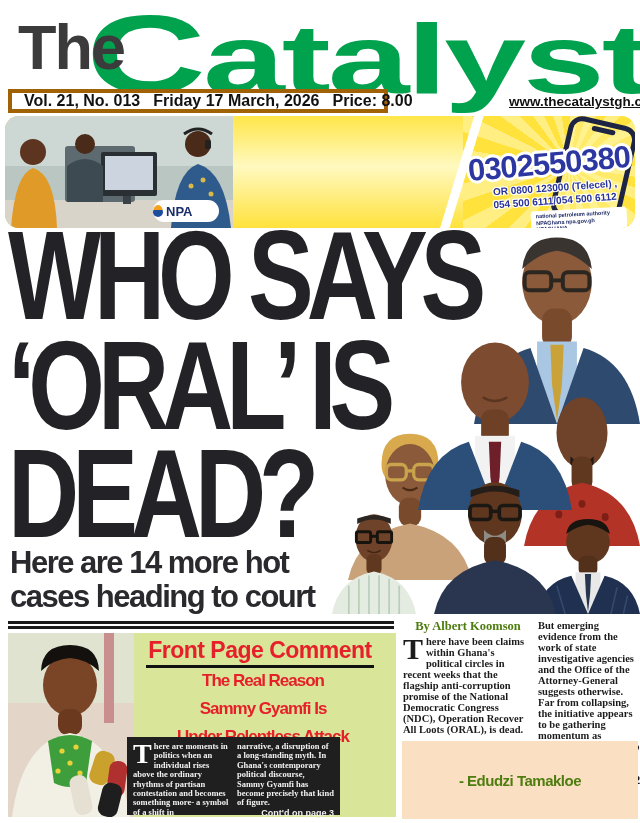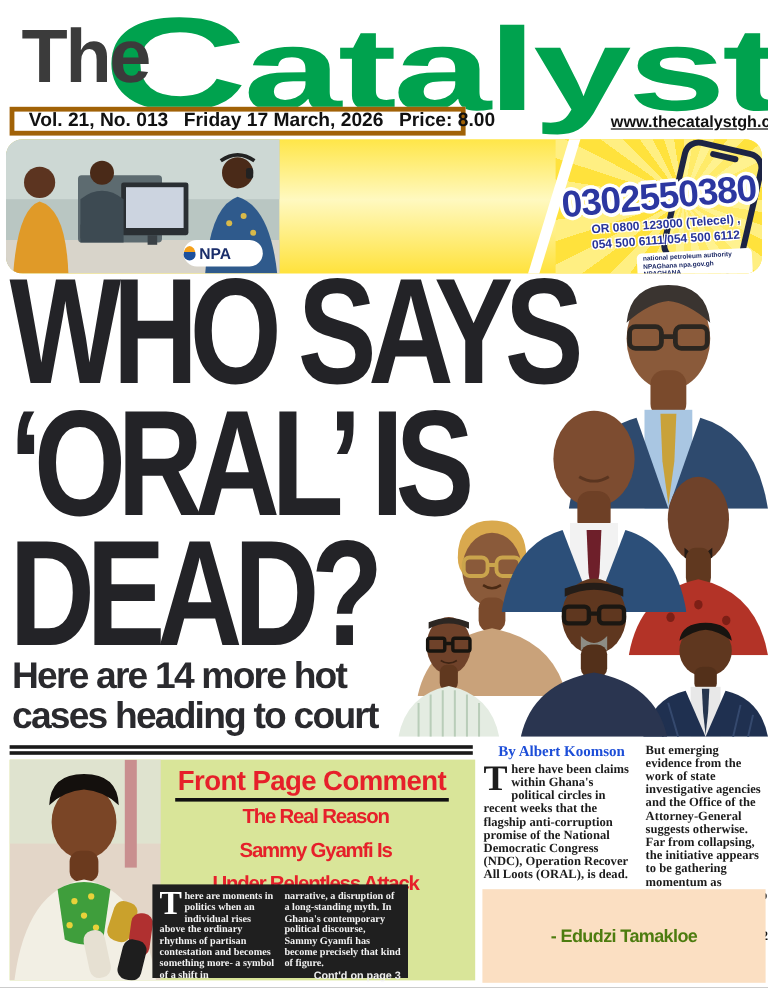--- a/index.html
+++ b/index.html
@@ -49,21 +49,21 @@
   .cm-kicker-wrap { position:absolute; left:118px; top:4px; width:268px; text-align:center; }
   .cm-kicker { display:inline-block; font-size:23px; font-weight:bold; color:#e6202a; border-bottom:3px solid #111; padding:0 2px 1px; letter-spacing:-0.5px; }
   .cm-title { position:absolute; left:116px; top:34px; width:278px; text-align:center; font-size:17px; line-height:28px; font-weight:bold; letter-spacing:-1px; color:#e6202a; }
   .cm-black { position:absolute; left:119px; top:104px; width:213px; height:78px; background:#1f1f1f; padding:5px 6px 3px; }
   .cm-cols { display:flex; gap:7px; }
   .cm-col { width:97px; font-family:"Liberation Serif", serif; font-weight:bold; font-size:8.5px; line-height:9.4px; color:#f2f2f2; }
   .cm-drop { float:left; font-family:"Liberation Serif", serif; font-weight:bold; font-size:28px; line-height:24px; padding-right:2px; color:#fff; }
   .cm-contd { text-align:right; font-size:9px; font-weight:bold; color:#eee; margin-top:1px; font-family:"Liberation Sans", sans-serif; }
 
   
-  .byline { position:absolute; left:403px; top:619px; width:130px; text-align:center; font-family:"Liberation Serif", serif; font-weight:bold; font-size:12.5px; color:#1d4ed8; }
+  .byline { position:absolute; left:403px; top:619px; width:130px; text-align:center; font-family:"Liberation Serif", serif; font-weight:bold; font-size:12.5px; color:#4d7c0f; }
   .acol { position:absolute; font-family:"Liberation Serif", serif; font-weight:bold; font-size:10.5px; line-height:11px; color:#1c1c1c; }
   .acol1 { left:403px; top:636px; width:130px; }
   .acol2 { left:538px; top:620px; width:102px; }
   .a-drop { float:left; font-family:"Liberation Serif", serif; font-weight:bold; font-size:30px; line-height:25px; padding-right:3px; color:#1c1c1c; }
   .a-contd { text-align:right; font-family:"Liberation Sans", sans-serif; font-weight:bold; font-size:10.5px; color:#111; margin-top:1px; }
 
   
   .fuel { position:absolute; left:402px; top:741px; width:236px; height:78px; background:#fbdfc2; display:flex; flex-direction:column; justify-content:center; text-align:center; padding:2px 0; }
   .fuel-title { font-size:16px; line-height:16.5px; font-weight:bold; letter-spacing:-0.5px; color:#181818; }
   .fuel-attr { font-size:15px; line-height:17px; font-weight:bold; color:#4d7c0f; letter-spacing:-0.5px; }

